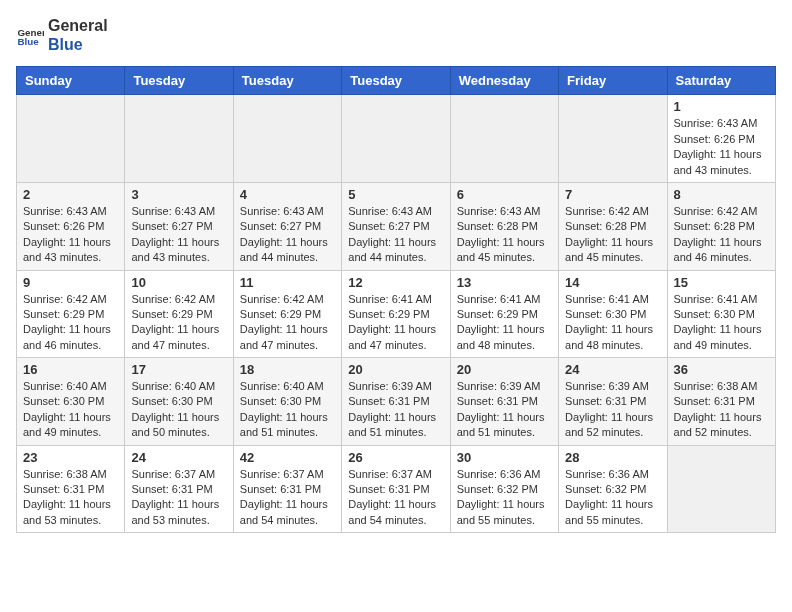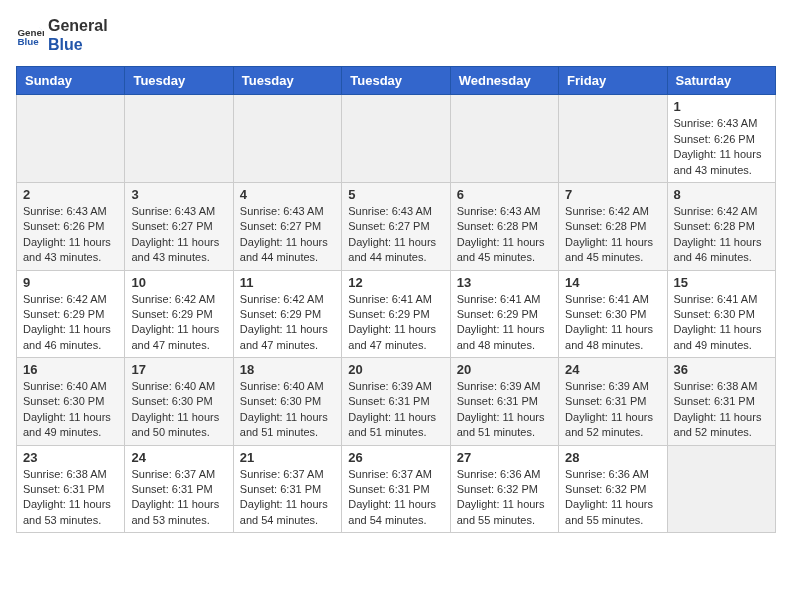--- a/index.html
+++ b/index.html
@@ -266,33 +266,33 @@
 Sunset: 6:31 PM
 Daylight: 11 hours and 53 minutes.</div>
         </td>
         <td>
           <div class="day-number">24</div>
           <div class="day-info" style="white-space: pre-line;">Sunrise: 6:37 AM
 Sunset: 6:31 PM
 Daylight: 11 hours and 53 minutes.</div>
         </td>
         <td>
-          <div class="day-number">21</div>
+          <div class="day-number">42</div>
           <div class="day-info" style="white-space: pre-line;">Sunrise: 6:37 AM
 Sunset: 6:31 PM
 Daylight: 11 hours and 54 minutes.</div>
         </td>
         <td>
           <div class="day-number">26</div>
           <div class="day-info" style="white-space: pre-line;">Sunrise: 6:37 AM
 Sunset: 6:31 PM
 Daylight: 11 hours and 54 minutes.</div>
         </td>
         <td>
-          <div class="day-number">27</div>
+          <div class="day-number">30</div>
           <div class="day-info" style="white-space: pre-line;">Sunrise: 6:36 AM
 Sunset: 6:32 PM
 Daylight: 11 hours and 55 minutes.</div>
         </td>
         <td>
           <div class="day-number">28</div>
           <div class="day-info" style="white-space: pre-line;">Sunrise: 6:36 AM
 Sunset: 6:32 PM
 Daylight: 11 hours and 55 minutes.</div>
         </td>

